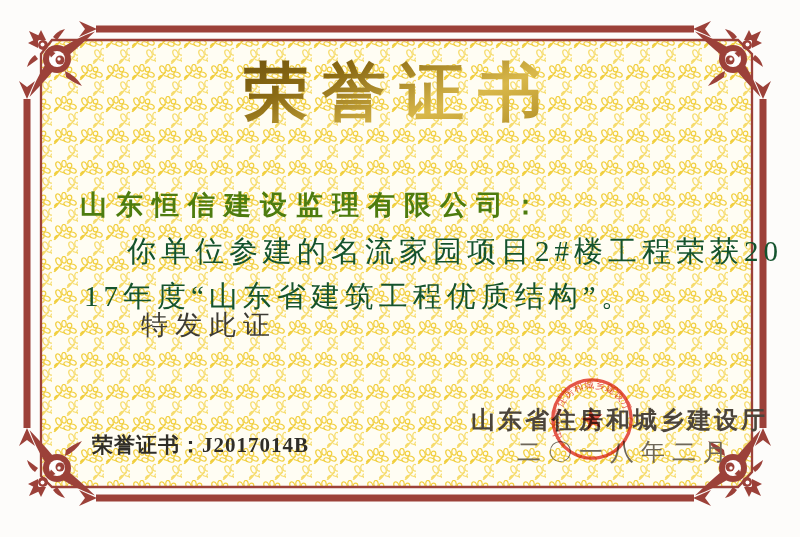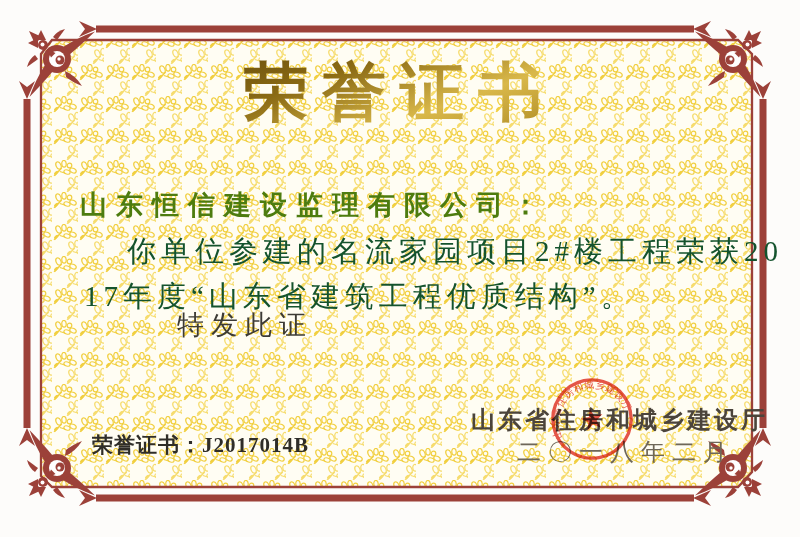--- a/index.html
+++ b/index.html
@@ -16,21 +16,21 @@
   .title{
     top:56px;left:0;width:800px;text-align:center;
     font-size:64px;font-weight:bold;letter-spacing:14px;
     background:linear-gradient(160deg,#4f3a09 8%,#8a6a14 38%,#d9b84a 58%,#a8841f 78%,#5e430c 100%);
     -webkit-background-clip:text;background-clip:text;color:transparent;
   }
   .recipient{top:190px;left:80px;font-size:27px;letter-spacing:9px;color:#4d7c0f;font-weight:bold;}
   .body-line{font-size:29px;letter-spacing:5px;color:#14532d;}
   .line1{top:235px;left:127px;}
   .line2{top:272px;left:84px;margin-top:8px;}
-  .closing{top:310px;left:141px;font-size:27px;letter-spacing:7px;color:#3d3b35;padding-left:36px;}
+  .closing{top:310px;left:141px;font-size:27px;letter-spacing:7px;color:#3d3b35;}
   .certno{top:433px;left:92px;font-size:21px;letter-spacing:1px;color:#2f2d28;font-weight:bold;}
   .issuer{top:407px;left:471px;font-size:24px;letter-spacing:3px;color:#4b443b;font-weight:bold;}
   .date{top:439px;left:517px;font-size:24px;letter-spacing:7px;color:#6e6758;}
   .seal{
     position:absolute;left:548px;top:375px;width:88px;height:88px;
     opacity:.85;mix-blend-mode:multiply;transform:rotate(-12deg);
   }
 </style>
 </head>
 <body>

